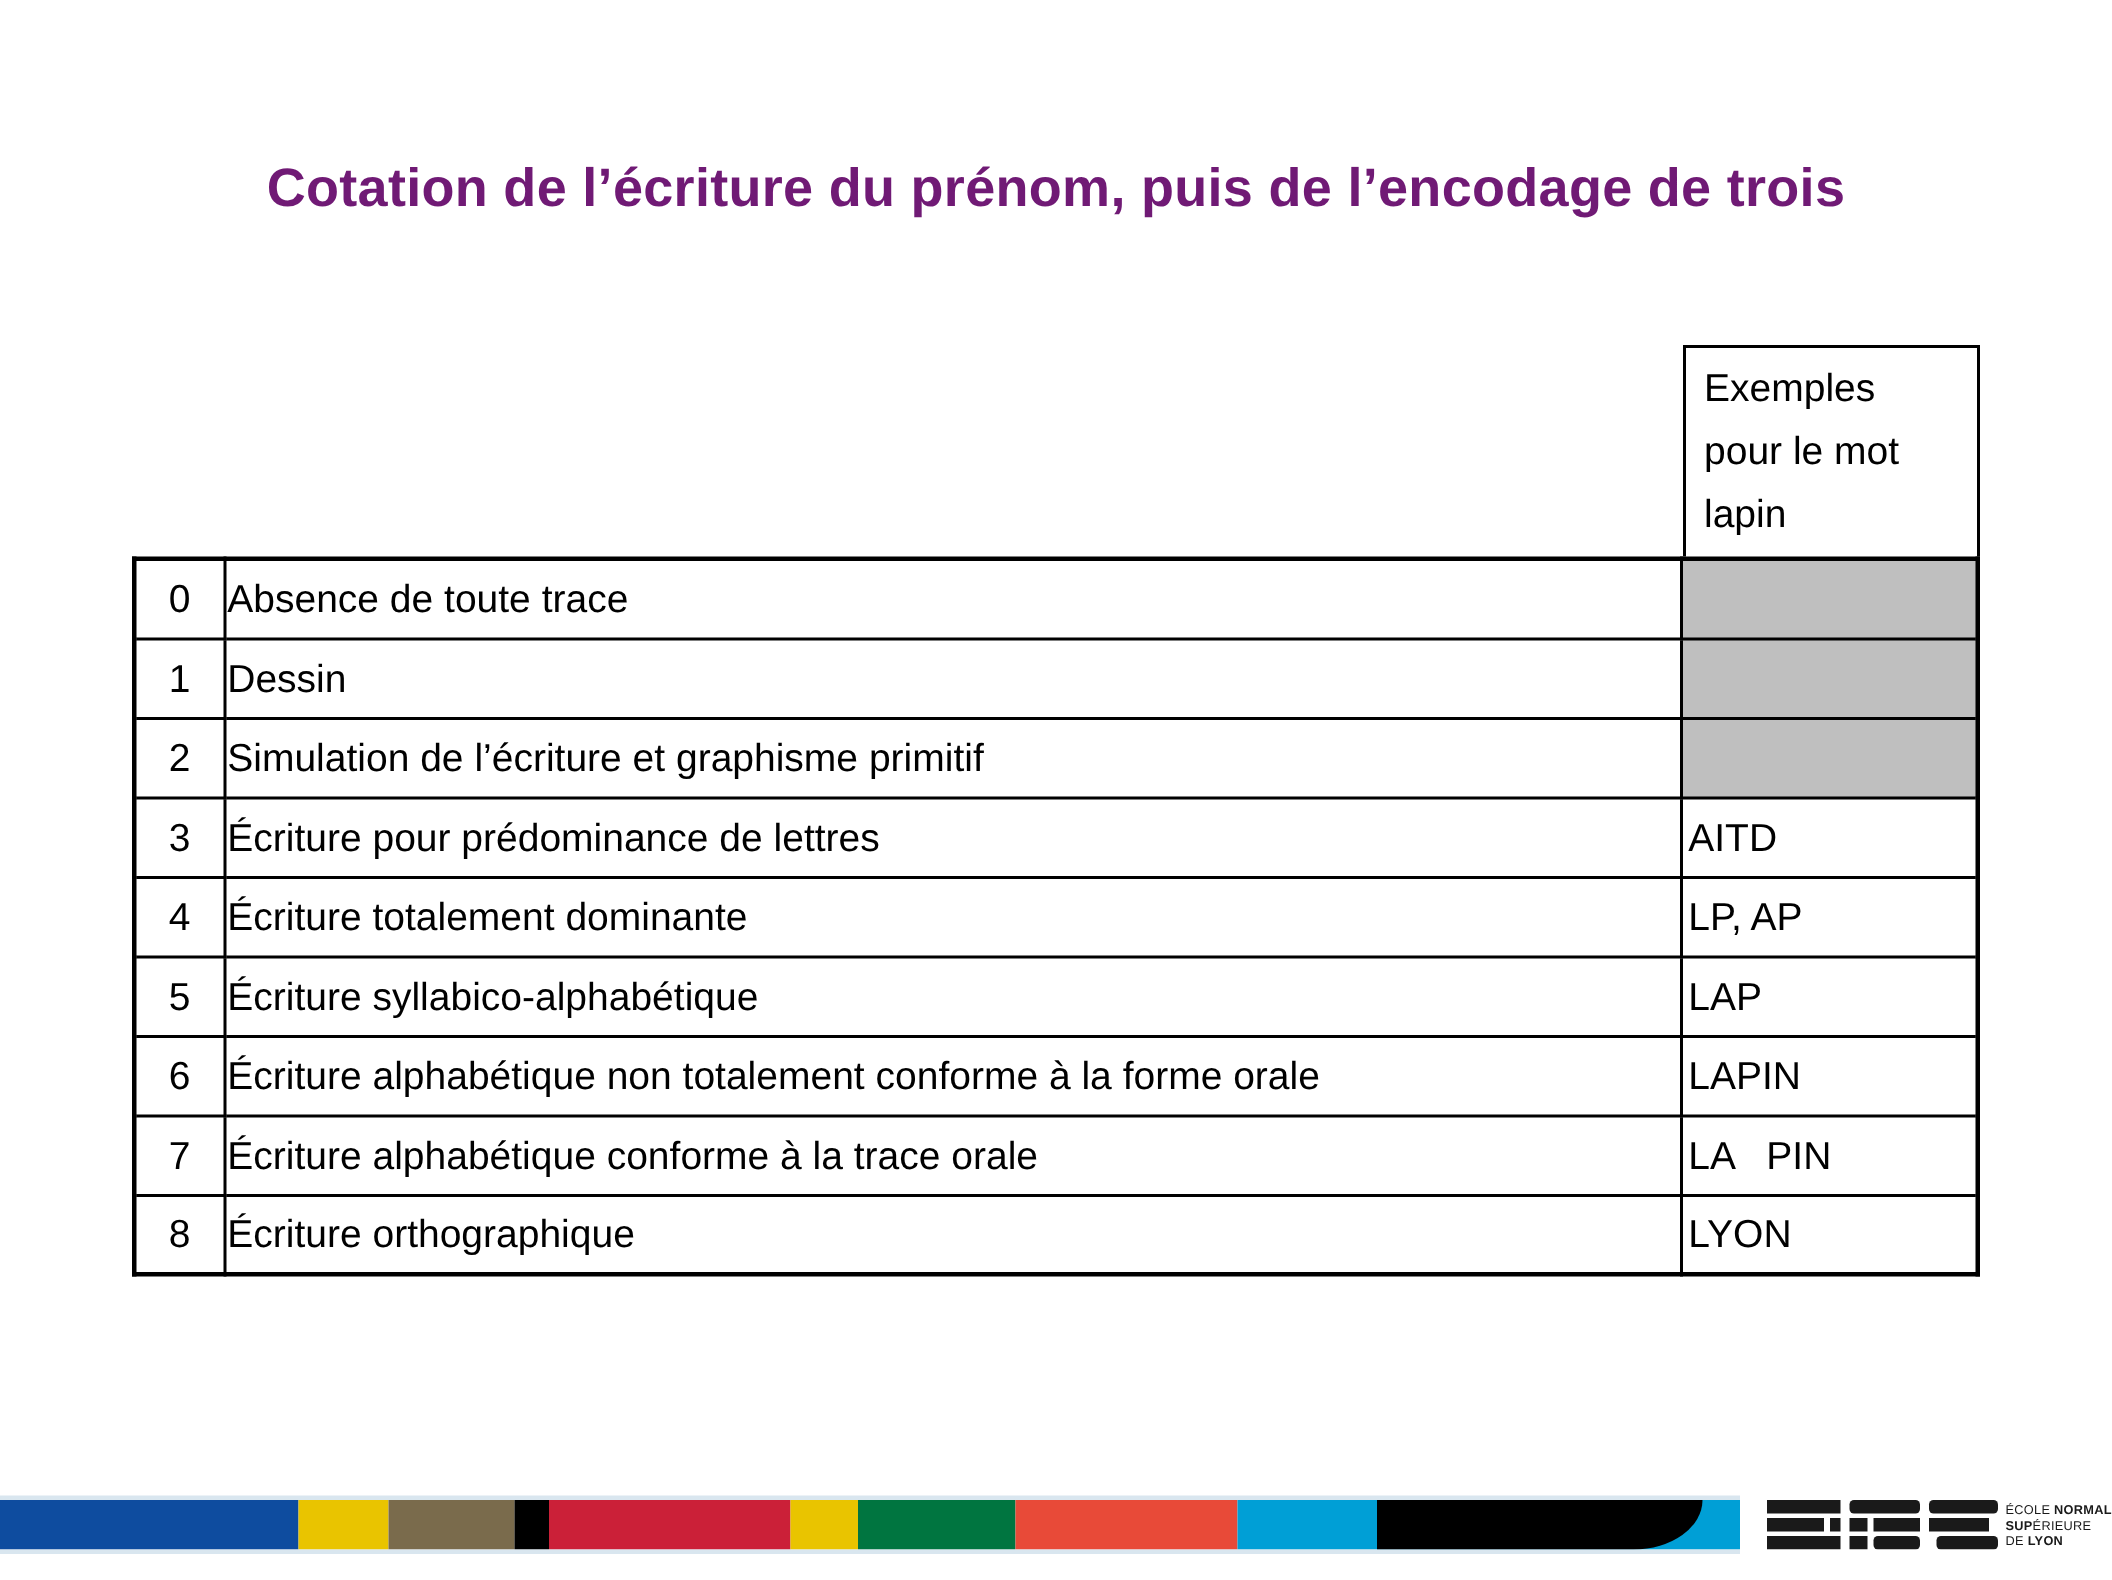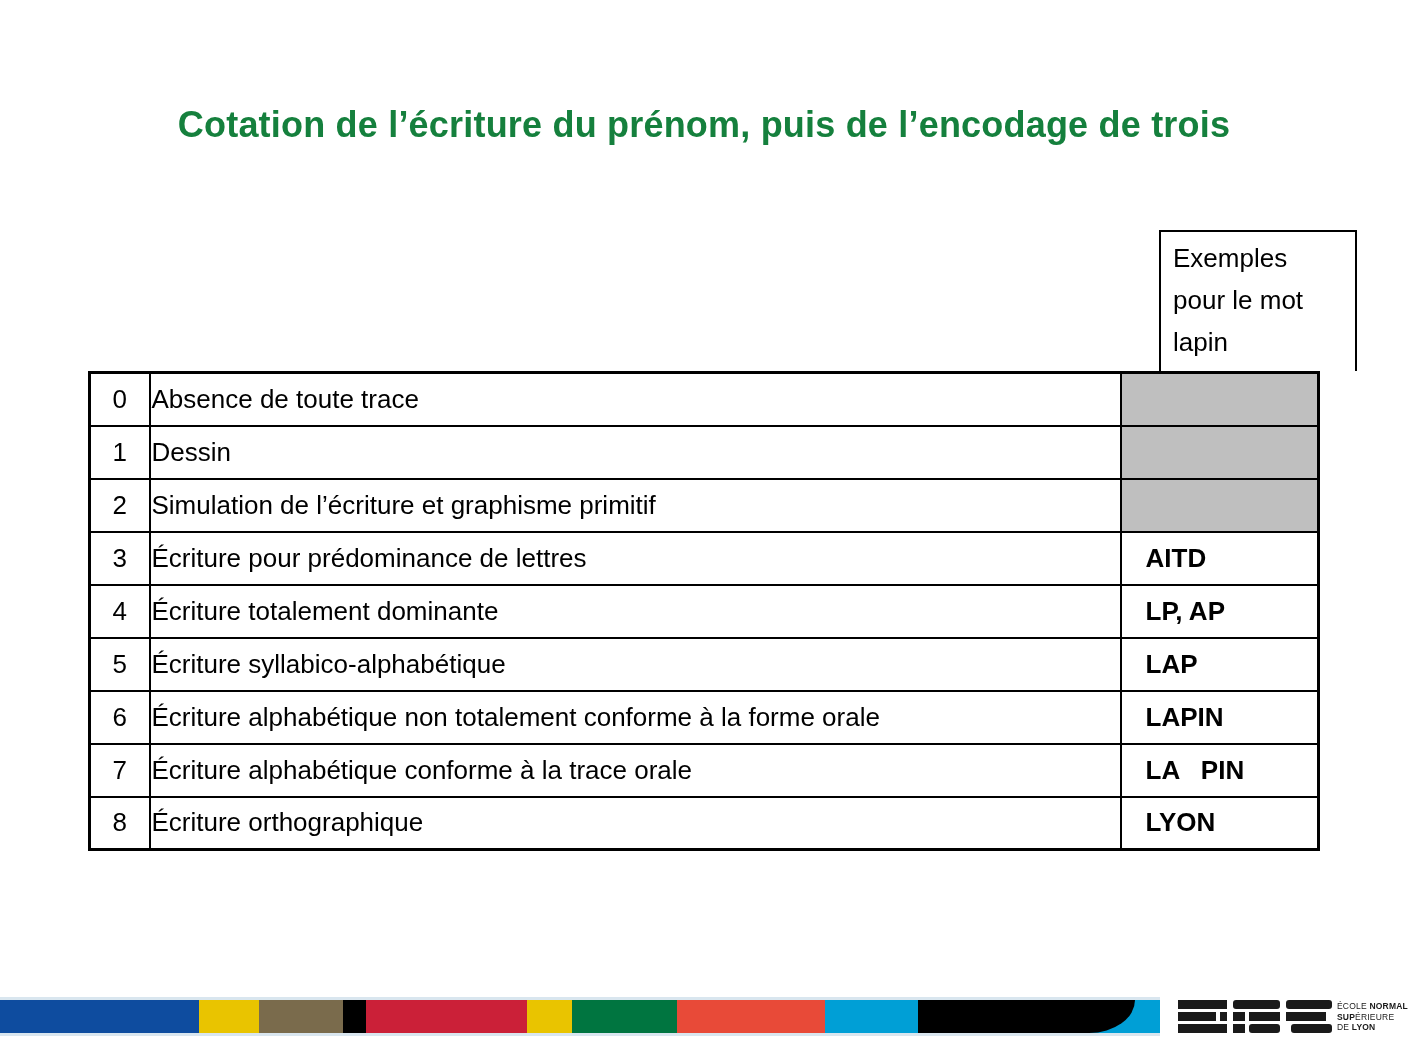--- a/index.html
+++ b/index.html
@@ -19,34 +19,34 @@
   
   .title {
     position: absolute;
     top: 103px;
     left: 0;
     width: 1408px;
     text-align: center;
     font-weight: bold;
     font-size: 36px;
     line-height: 1.2;
-    color: #15803d;
+    color: #701a75;
     letter-spacing: 0.2px;
   }
 
   
   .table-wrap {
     position: absolute;
     left: 88px;
     top: 230px;
     width: 1232px;
   }
   .examples-header {
     position: absolute;
-    left: 1071px;
+    left: 1034px;
     top: 0;
     width: 198px;
     height: 141px;
     box-sizing: border-box;
     border: 2px solid #000000;
     border-bottom: none;
     font-size: 26px;
     line-height: 1.62;
     color: #000000;
     padding: 5px 10px 0 12px;
@@ -63,21 +63,21 @@
     border: 2px solid #000000;
     height: 53px;
     font-size: 26px;
     color: #000000;
     vertical-align: middle;
     box-sizing: border-box;
   }
   table.scores { border: 3px solid #000000; }
   td.num  { width: 60px;  text-align: center; }
   td.desc { }
-  td.ex   { width: 198px; padding-left: 24px; white-space: pre; font-weight: bold; }
+  td.ex   { width: 198px; padding-left: 4px; white-space: pre; }
   td.ex.shaded { background: var(--gray, #bfbfbf); }
 
   
   .footer-band {
     position: absolute;
     left: 0;
     top: 1000px;
     width: 1408px;
     height: 33px;
   }

